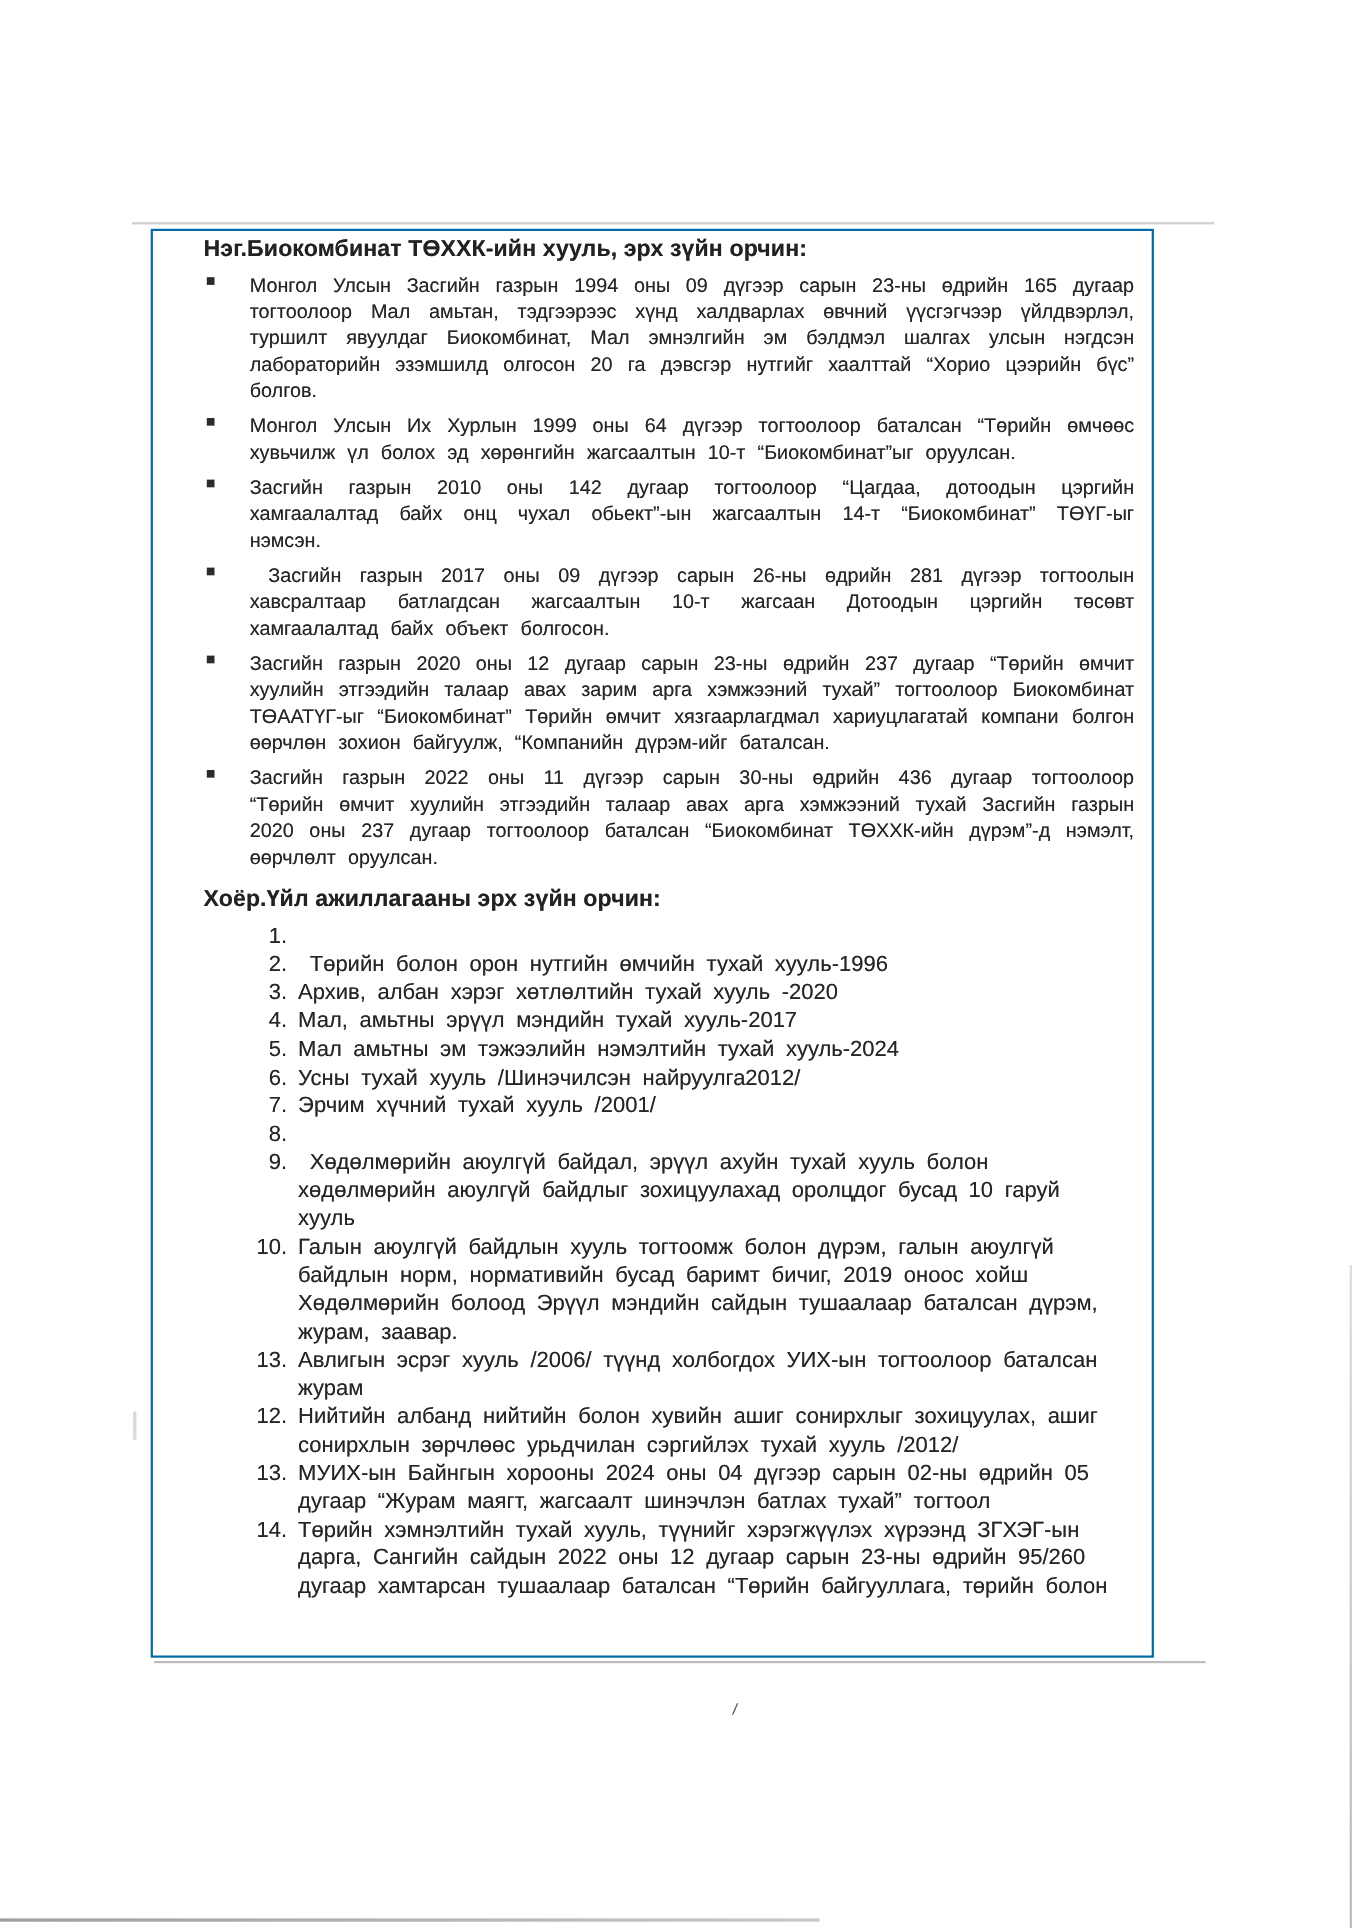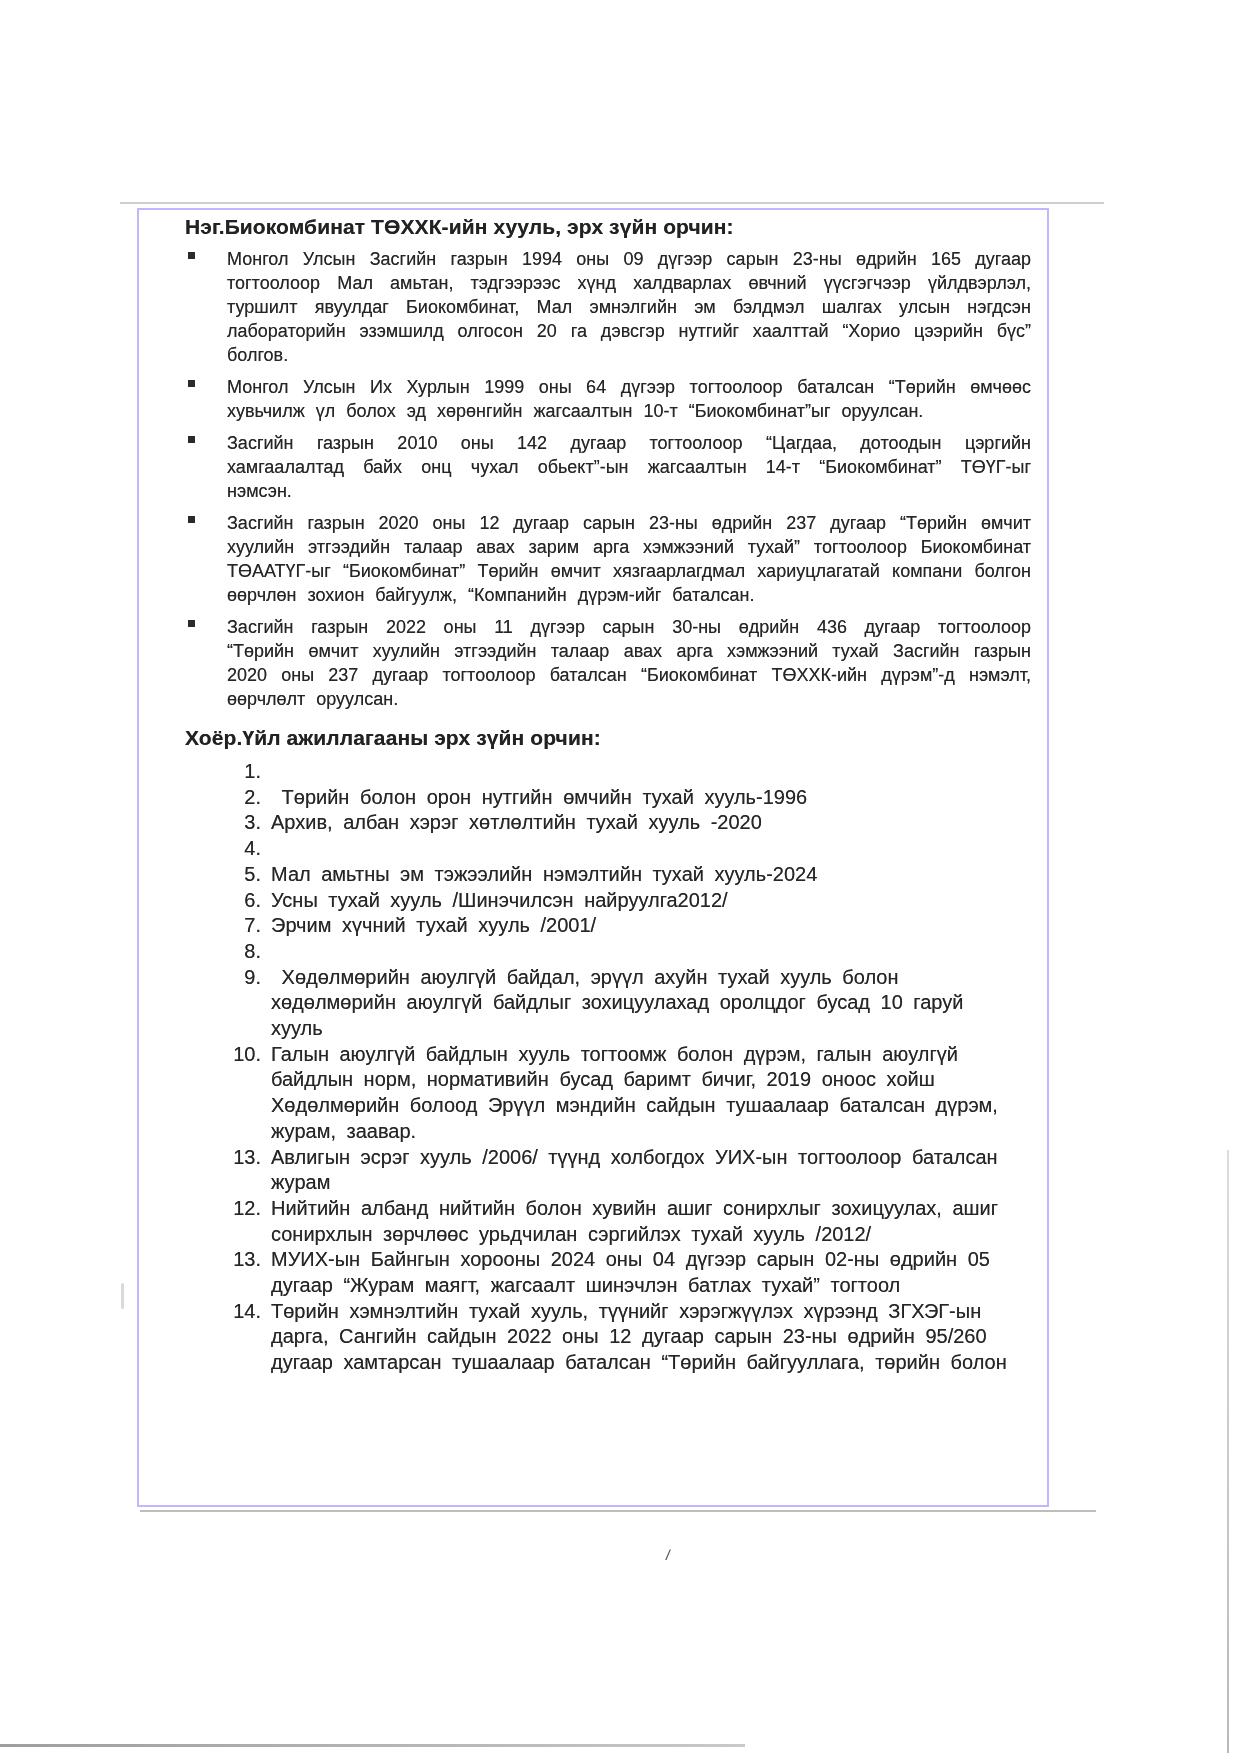--- a/index.html
+++ b/index.html
@@ -13,21 +13,21 @@
     overflow: hidden;
   }
   
   .shadow-top {
     position: absolute; left: 120px; top: 202px;
     width: 984px; height: 2px; background: #cfcfcf;
   }
   .doc-box {
     position: absolute; left: 137px; top: 208px;
     width: 912px; height: 1299px;
-    border: 2px solid #c4b5fd;
+    border: 2px solid #0369a1;
     box-sizing: border-box;
     padding: 3px 12px 0 46px;
     overflow: hidden;
     background: #fff;
     text-shadow: 0 0 0.5px rgba(25,25,25,0.6);
   }
   .shadow-bottom {
     position: absolute; left: 140px; top: 1510px;
     width: 956px; height: 2px; background: #bdbdbd;
   }
@@ -91,20 +91,24 @@
   <div class="bullet-row">
     <span class="bullet-marker"></span>
     <p class="bullet-text">Монгол Улсын Их Хурлын 1999 оны 64 дүгээр тогтоолоор баталсан “Төрийн өмчөөс  хувьчилж үл болох эд хөрөнгийн жагсаалтын 10-т “Биокомбинат”ыг оруулсан.</p>
   </div>
 
   <div class="bullet-row">
     <span class="bullet-marker"></span>
     <p class="bullet-text">Засгийн газрын 2010 оны 142 дугаар тогтоолоор “Цагдаа, дотоодын цэргийн хамгаалалтад байх онц чухал обьект”-ын жагсаалтын 14-т “Биокомбинат” ТӨҮГ-ыг нэмсэн.</p>
   </div>
 
+  <div class="bullet-row">
+    <span class="bullet-marker"></span>
+    <p class="bullet-text">&nbsp;Засгийн газрын 2017 оны 09 дүгээр сарын 26-ны өдрийн 281 дүгээр тогтоолын хавсралтаар батлагдсан жагсаалтын 10-т жагсаан Дотоодын цэргийн төсөвт хамгаалалтад байх объект болгосон.</p>
+  </div>
 
   <div class="bullet-row">
     <span class="bullet-marker"></span>
     <p class="bullet-text">Засгийн газрын 2020 оны 12 дугаар сарын 23-ны өдрийн 237 дугаар “Төрийн өмчит хуулийн этгээдийн талаар авах зарим арга хэмжээний тухай” тогтоолоор Биокомбинат ТӨААТҮГ-ыг “Биокомбинат” Төрийн өмчит хязгаарлагдмал хариуцлагатай компани болгон өөрчлөн зохион байгуулж,  “Компанийн дүрэм-ийг баталсан.</p>
   </div>
 
   <div class="bullet-row">
     <span class="bullet-marker"></span>
     <p class="bullet-text">Засгийн газрын 2022 оны 11 дүгээр сарын 30-ны өдрийн 436 дугаар тогтоолоор “Төрийн өмчит хуулийн этгээдийн талаар авах арга хэмжээний тухай Засгийн газрын 2020 оны 237 дугаар тогтоолоор баталсан “Биокомбинат ТӨХХК-ийн дүрэм”-д нэмэлт, өөрчлөлт оруулсан.</p>
   </div>
@@ -122,20 +126,21 @@
     <span class="list-text">&nbsp;Төрийн болон орон нутгийн өмчийн тухай хууль-1996</span>
   </li>
 
   <li class="list-row">
     <span class="list-num">3.</span>
     <span class="list-text">Архив, албан хэрэг хөтлөлтийн тухай хууль -2020</span>
   </li>
 
   <li class="list-row">
     <span class="list-num">4.</span>
+    <span class="list-text">Мал, амьтны эрүүл мэндийн тухай хууль-2017</span>
   </li>
 
   <li class="list-row">
     <span class="list-num">5.</span>
     <span class="list-text">Мал амьтны эм тэжээлийн нэмэлтийн тухай хууль-2024</span>
   </li>
 
   <li class="list-row">
     <span class="list-num">6.</span>
     <span class="list-text">Усны тухай хууль /Шинэчилсэн найруулга2012/</span>

